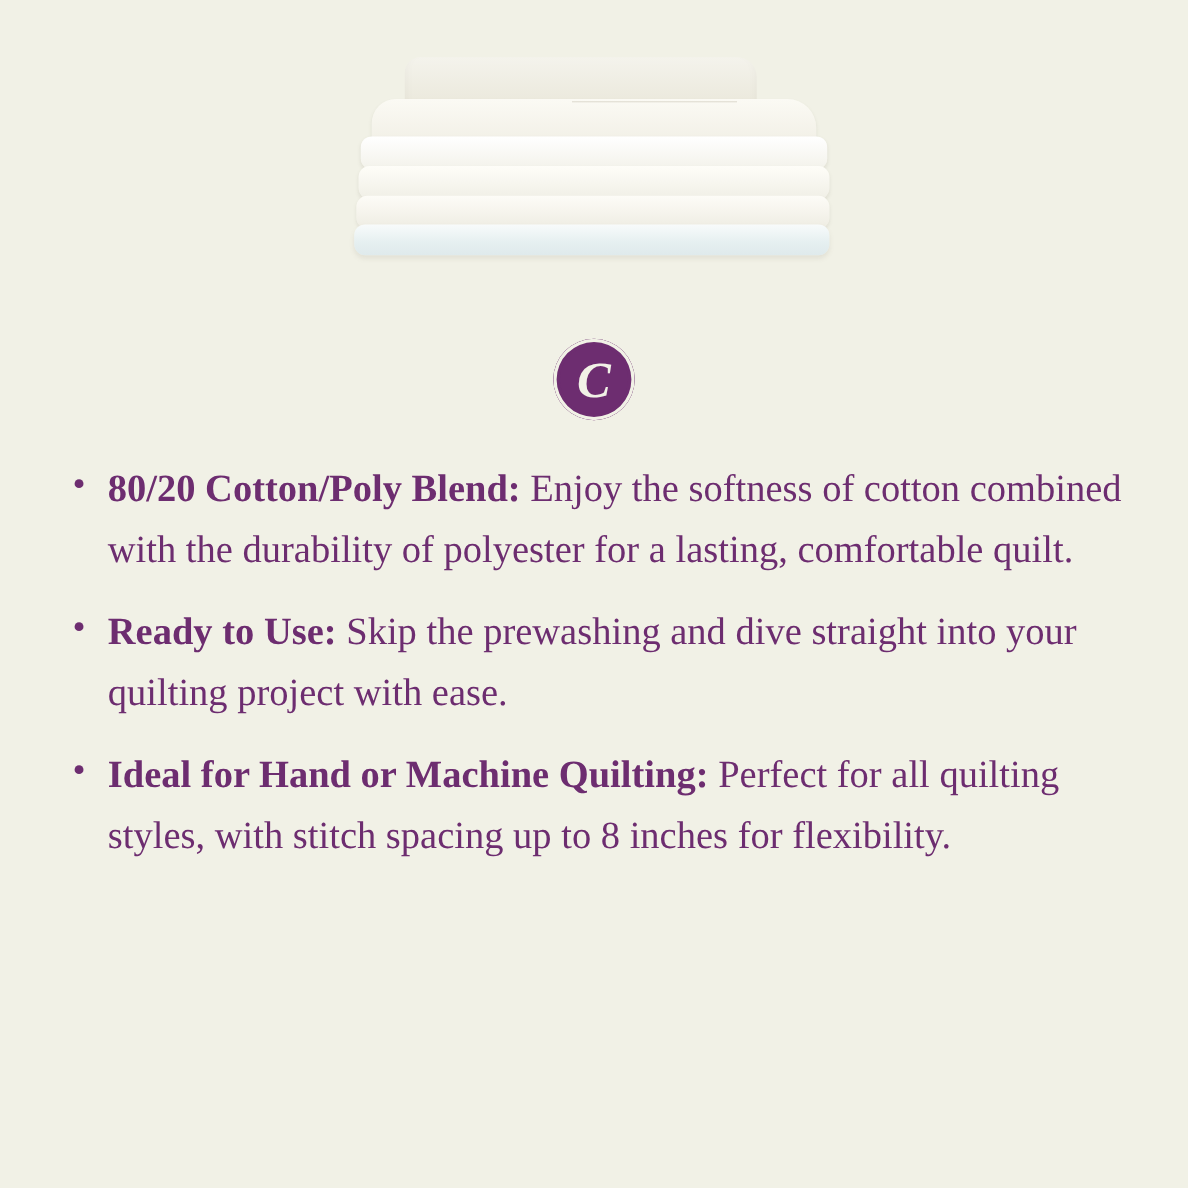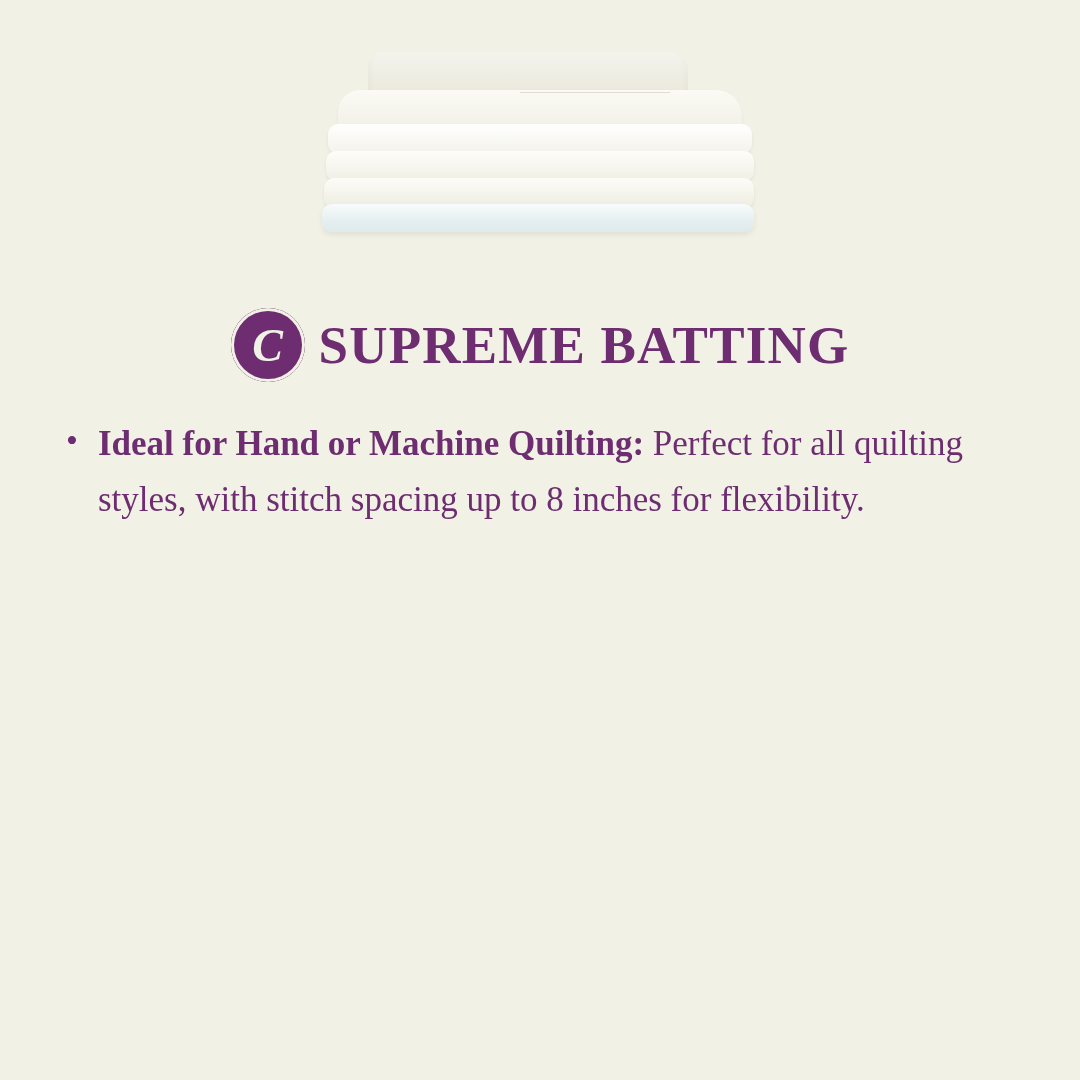--- a/index.html
+++ b/index.html
@@ -171,22 +171,27 @@
       <div class="layer l1"></div>
       <div class="layer l2"></div>
       <div class="layer l3"></div>
       <div class="layer l4"></div>
       <div class="fold-line" style="left:200px; top:40px; width:150px;"></div>
     </div>
   </div>
 
   <div class="title-row">
     <div class="logo-mark">C</div>
-    <div class="title-text">SUPREME BATTING</div>
   </div>
 
   <ul class="features">
+    <li class="feature">
+      <b>80/20 Cotton/Poly Blend:</b><span class="body"> Enjoy the softness of cotton combined with the durability of polyester for a lasting, comfortable quilt.</span>
+    </li>
+    <li class="feature">
+      <b>Ready to Use:</b><span class="body"> Skip the prewashing and dive straight into your quilting project with ease.</span>
+    </li>
     <li class="feature">
       <b>Ideal for Hand or Machine Quilting:</b><span class="body"> Perfect for all quilting styles, with stitch spacing up to 8 inches for flexibility.</span>
     </li>
   </ul>
 
 </div>
 
 </body></html>

